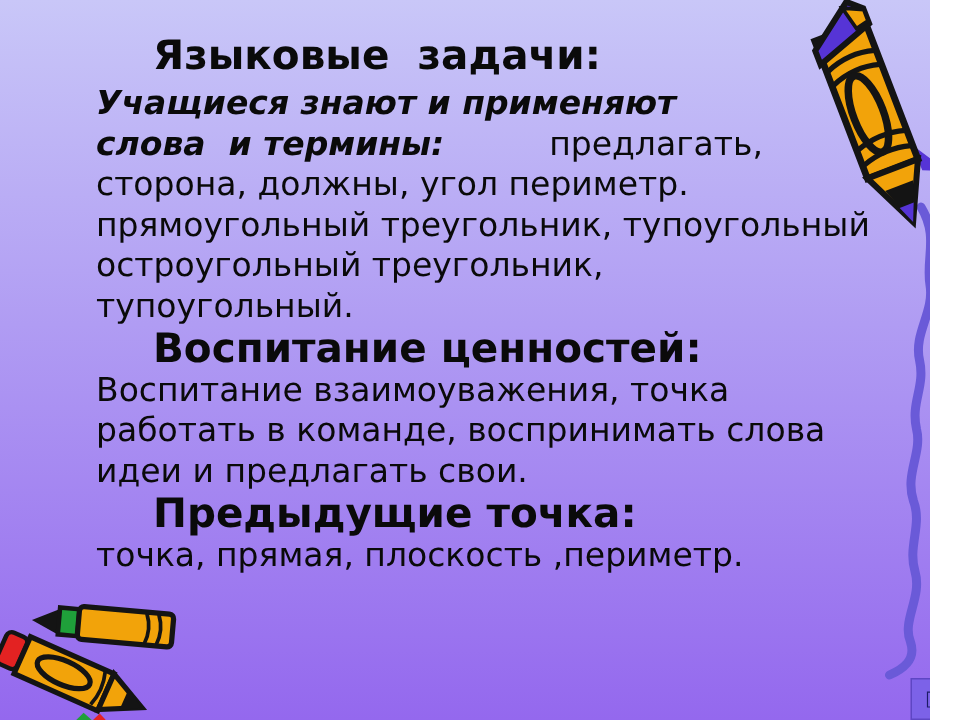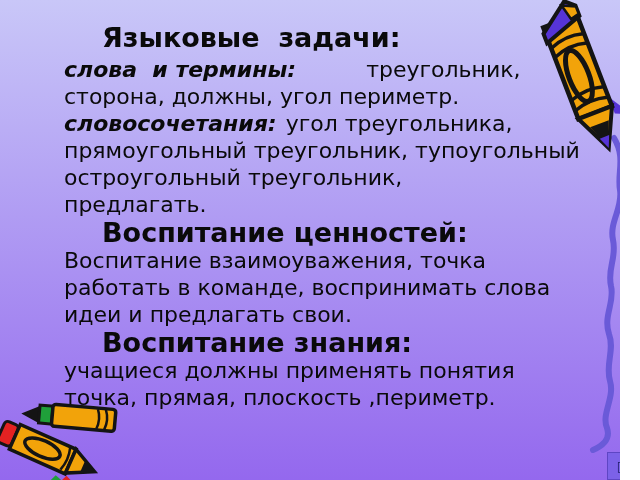--- a/index.html
+++ b/index.html
@@ -49,32 +49,31 @@
              C 623 208, 609 222, 613 240
              C 617 258, 607 268, 611 286
              C 615 302, 603 316, 609 334
              C 615 350, 605 364, 610 381
              C 615 398, 601 414, 607 428
              C 611 440, 602 446, 593 450" fill="none" stroke="#6a5ad8" stroke-width="6" stroke-linecap="round"></path>
   </svg>
 
   <div class="tb">
     <div class="h title">Языковые  задачи:</div>
-    <div class="b"><span class="bi">слова  и термины:</span><span class="gap"></span><span>треугольник,</span></div>
+    <div class="b bi">Учащиеся знают и применяют</div>
+    <div class="b"><span class="bi">слова  и термины:</span><span class="gap"></span><span>предлагать,</span></div>
     <div class="b">сторона, должны, угол периметр.</div>
-    <div class="b"><span class="bi lead">словосочетания:</span><span>угол треугольника,</span></div>
     <div class="b">прямоугольный треугольник, тупоугольный</div>
     <div class="b">остроугольный треугольник,</div>
-    <div class="b">предлагать.</div>
+    <div class="b">тупоугольный.</div>
     <div class="h">Воспитание ценностей:</div>
     <div class="b">Воспитание взаимоуважения, точка</div>
     <div class="b">работать в команде, воспринимать слова</div>
     <div class="b">идеи и предлагать свои.</div>
-    <div class="h">Воспитание знания:</div>
-    <div class="b">учащиеся должны применять понятия</div>
+    <div class="h">Предыдущие точка:</div>
     <div class="b">точка, прямая, плоскость ,периметр.</div>
   </div>
 
   <svg class="art" style="left:522px;top:0;" width="112" height="168" viewBox="0 0 112 168">
     <g transform="rotate(-21 33 8)">
 
       <path d="M51 110 L66 134 L51 128 Z" fill="#5634d6"></path>
 
       <rect x="15" y="22" width="36" height="98" fill="#f2a30a" stroke="#141414" stroke-width="4.5"></rect>
 

